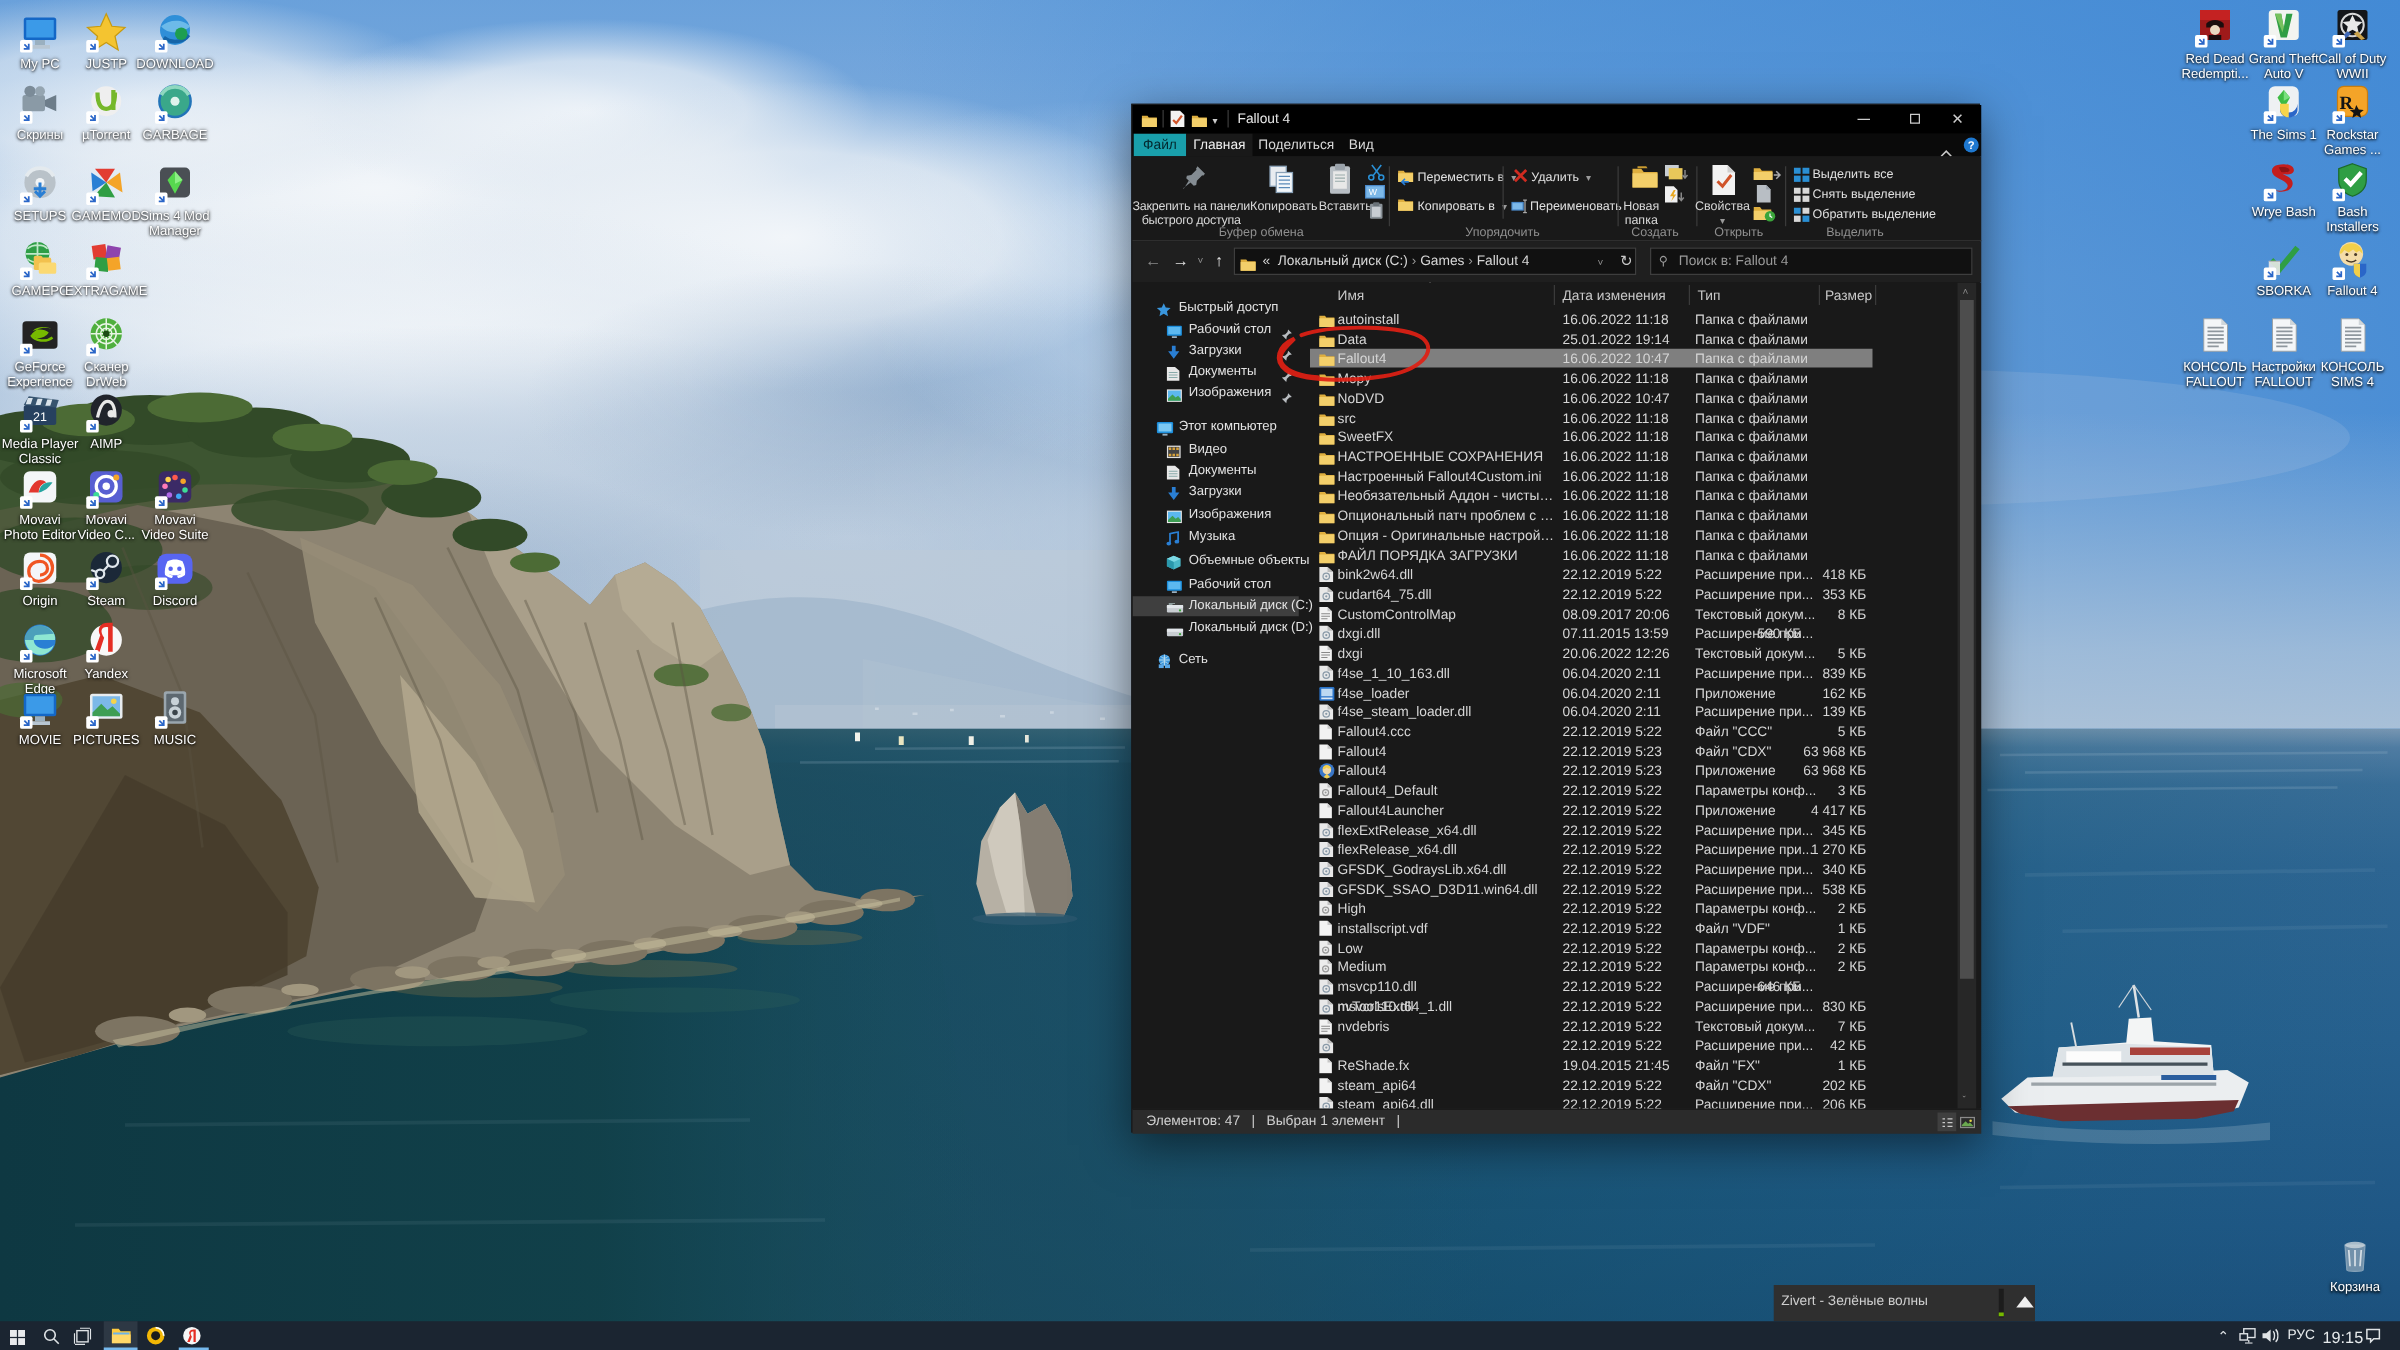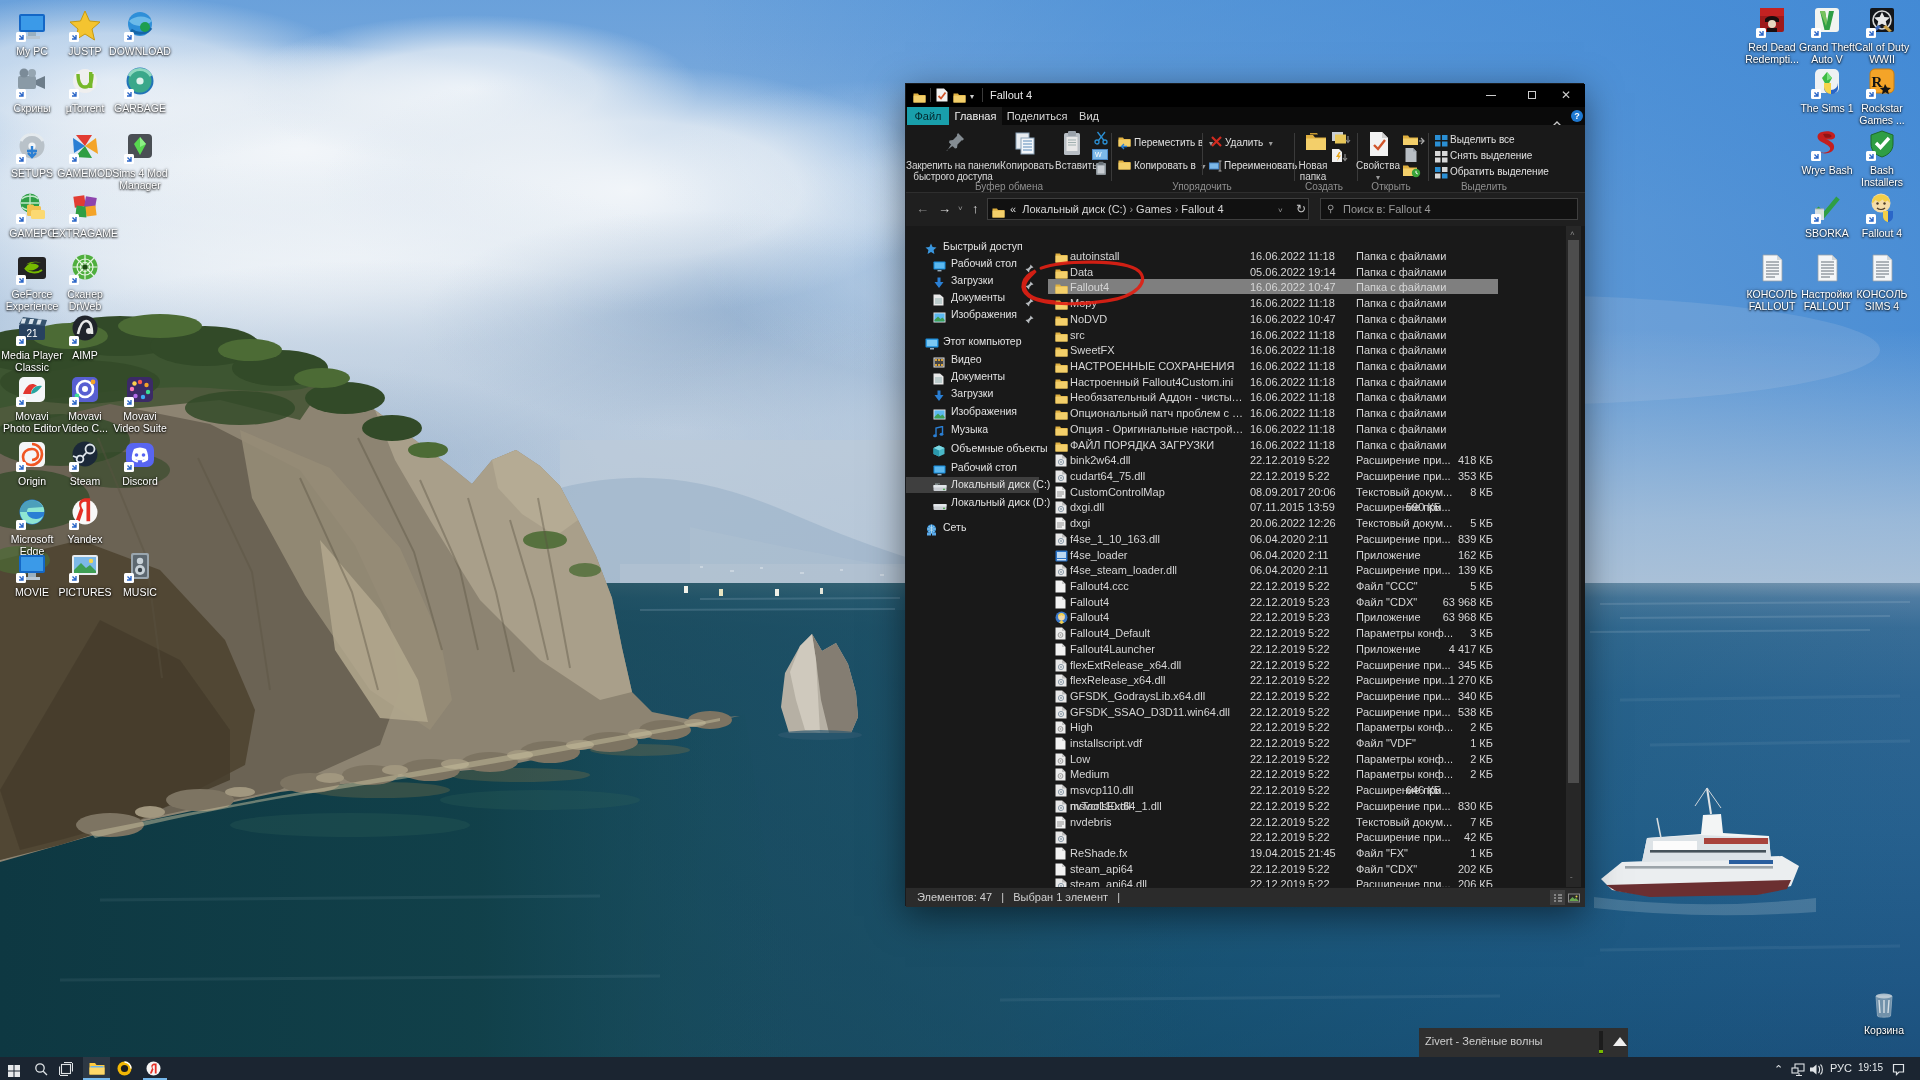--- a/index.html
+++ b/index.html
@@ -1133,33 +1133,44 @@
           <circle cx="11" cy="5.3" r="0.9" fill="#3ba53b"></circle>
         </svg></div>
 <div class="abs" style="left:45px;top:270px;color:#e2e2e2;font-size:10.5px;white-space:nowrap">Локальный диск (D:)</div>
 <div class="abs" style="left:19px;top:296px"><svg width="13" height="12" viewBox="0 0 13 12">
           <circle cx="6.5" cy="5" r="4.5" fill="#3a96dd"></circle>
           <path d="M2.2 5 L10.8 5 M6.5 0.6 L6.5 9.4 M3.5 2 C5 4 8 4 9.5 2 M3.5 8 C5 6 8 6 9.5 8" stroke="#bde" stroke-width="0.8" fill="none"></path>
           <rect x="2" y="8.5" width="4" height="3" fill="#5aa8e8"></rect>
           <rect x="7" y="8.5" width="4" height="3" fill="#5aa8e8"></rect>
         </svg></div>
 <div class="abs" style="left:37px;top:295px;color:#e2e2e2;font-size:10.5px;white-space:nowrap">Сеть</div>
+<div class="abs" style="left:160px;top:0;width:500px;height:20px">
+<div class="abs" style="left:4px;top:5px;color:#c8c8c8;font-size:11px">Имя</div>
+<div class="abs" style="left:76px;top:-4px;color:#9a9a9a;font-size:7px">˅</div>
+<div class="abs" style="left:184px;top:5px;color:#c8c8c8;font-size:11px">Дата изменения</div>
+<div class="abs" style="left:292px;top:5px;color:#c8c8c8;font-size:11px">Тип</div>
+<div class="abs" style="left:394px;top:5px;color:#c8c8c8;font-size:11px">Размер</div>
+<div class="abs" style="left:177px;top:2px;width:1px;height:16px;background:#3a3a3a"></div>
+<div class="abs" style="left:285px;top:2px;width:1px;height:16px;background:#3a3a3a"></div>
+<div class="abs" style="left:389px;top:2px;width:1px;height:16px;background:#3a3a3a"></div>
+<div class="abs" style="left:434px;top:2px;width:1px;height:16px;background:#3a3a3a"></div>
+</div>
 <div class="abs" style="left:149px;top:23.0px"><svg width="13" height="11" viewBox="0 0 13 11">
           <path d="M0.5,1.5 L5,1.5 L6,3 L12.5,3 L12.5,10.5 L0.5,10.5 Z" fill="#dfaf3f"></path>
           <path d="M0.5,3.6 L12.5,3.6 L12.5,10.5 L0.5,10.5 Z" fill="#f3cf6a"></path>
         </svg></div>
 <div class="abs rowt" style="left:164px;top:23.0px;width:175px">autoinstall</div>
 <div class="abs rowt" style="left:344px;top:23.0px;width:105px">16.06.2022 11:18</div>
 <div class="abs rowt" style="left:450px;top:23.0px;width:100px">Папка с файлами</div>
 <div class="abs" style="left:149px;top:38.7px"><svg width="13" height="11" viewBox="0 0 13 11">
           <path d="M0.5,1.5 L5,1.5 L6,3 L12.5,3 L12.5,10.5 L0.5,10.5 Z" fill="#dfaf3f"></path>
           <path d="M0.5,3.6 L12.5,3.6 L12.5,10.5 L0.5,10.5 Z" fill="#f3cf6a"></path>
         </svg></div>
 <div class="abs rowt" style="left:164px;top:38.7px;width:175px">Data</div>
-<div class="abs rowt" style="left:344px;top:38.7px;width:105px">05.06.2022 19:14</div>
+<div class="abs rowt" style="left:344px;top:38.7px;width:105px">25.01.2022 19:14</div>
 <div class="abs rowt" style="left:450px;top:38.7px;width:100px">Папка с файлами</div>
 <div class="abs" style="left:142px;top:52.9px;width:450px;height:15px;background:#7f7f7f"></div>
 <div class="abs" style="left:149px;top:54.4px"><svg width="13" height="11" viewBox="0 0 13 11">
           <path d="M0.5,1.5 L5,1.5 L6,3 L12.5,3 L12.5,10.5 L0.5,10.5 Z" fill="#dfaf3f"></path>
           <path d="M0.5,3.6 L12.5,3.6 L12.5,10.5 L0.5,10.5 Z" fill="#f3cf6a"></path>
         </svg></div>
 <div class="abs rowt" style="left:164px;top:54.4px;width:175px">Fallout4</div>
 <div class="abs rowt" style="left:344px;top:54.4px;width:105px">16.06.2022 10:47</div>
 <div class="abs rowt" style="left:450px;top:54.4px;width:100px">Папка с файлами</div>
 <div class="abs" style="left:149px;top:70.1px"><svg width="13" height="11" viewBox="0 0 13 11">
@@ -1586,16 +1597,16 @@
         <rect x="4" y="1" width="9" height="7" fill="none" stroke="#dfe3e6" stroke-width="1.1"></rect>
         <rect x="1" y="5" width="6" height="5" fill="#1b2531" stroke="#dfe3e6" stroke-width="1.1"></rect>
         <line x1="8" y1="10" x2="8" y2="12" stroke="#dfe3e6"></line>
         <line x1="5" y1="12.5" x2="11" y2="12.5" stroke="#dfe3e6"></line>
       </svg></div>
 <div class="abs" style="left:1809px;top:5px"><svg width="14" height="13" viewBox="0 0 14 13">
         <path d="M1 4.5 L4 4.5 L7.5 1.5 L7.5 11.5 L4 8.5 L1 8.5 Z" fill="#dfe3e6"></path>
         <path d="M9.5 3 C11 4.5 11 8.5 9.5 10 M11.5 1.5 C14 3.5 14 9.5 11.5 11.5" stroke="#dfe3e6" stroke-width="1.1" fill="none"></path>
       </svg></div>
 <div class="abs" style="left:1830px;top:5px;color:#e6eaec;font-size:11px">РУС</div>
-<div class="abs" style="left:1858px;top:5px;color:#e6eaec;font-size:10px">19:15</div>
+<div class="abs" style="left:1858px;top:5px;color:#e6eaec;font-size:13px">19:15</div>
 <div class="abs" style="left:1892px;top:5px"><svg width="13" height="13" viewBox="0 0 13 13">
         <path d="M1.5 1.5 L11.5 1.5 L11.5 9 L7 9 L4.5 11.5 L4.5 9 L1.5 9 Z" fill="none" stroke="#dfe3e6" stroke-width="1.2"></path>
       </svg></div>
 </div>
 </body></html>

